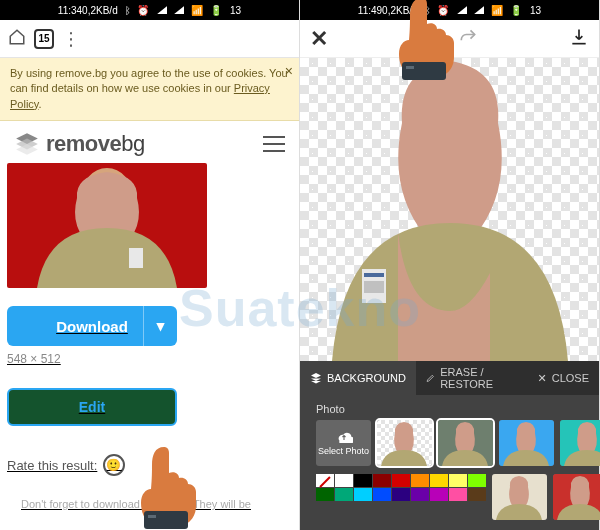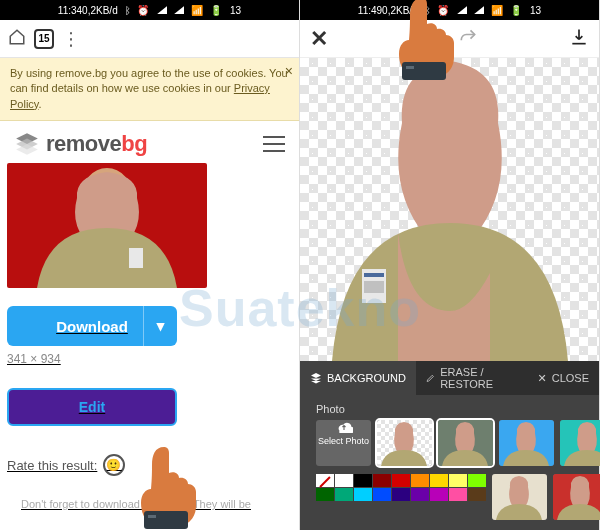--- a/index.html
+++ b/index.html
@@ -25,32 +25,32 @@
   
   .cookie { background:#fdf3cf; border-bottom:1px solid #e8dca8; padding:8px 10px; font-size:11px; color:#6a5b1f; position:relative; line-height:1.4; }
   .cookie a { color:#6a5b1f; text-decoration:underline; }
   .cookie .close { position:absolute; top:4px; right:6px; font-size:14px; color:#6a5b1f; cursor:pointer; }
 
   
   .logorow { display:flex; align-items:center; justify-content:space-between; padding:10px 14px 4px; }
   .logo { display:flex; align-items:center; gap:6px; font-size:22px; color:#555; letter-spacing:-0.5px; }
   .logo svg { width:26px; height:26px; }
   .logo .b1 { font-weight:700; color:#555; }
-  .logo .b2 { color:#ef4444; font-weight:700; }
+  .logo .b2 { color:#404040; font-weight:400; }
   .hamburger { width:22px; height:16px; display:flex; flex-direction:column; justify-content:space-between; }
   .hamburger span { display:block; height:2px; background:#555; }
 
   
   .content { flex:1; overflow:hidden; display:flex; flex-direction:column; align-items:flex-start; padding:2px 7px 0; position:relative;text-decoration:underline; }
   .resultimg { width:200px; height:125px; background:#b80e0e; position:relative; overflow:hidden; border-radius:2px; }
   .resultimg .person { position:absolute; left:50%; transform:translateX(-50%); bottom:0; width:180px; height:120px; }
   .dlbtn { margin-top:18px; background:#2aa6f2; color:#fff; width:170px; height:40px; border-radius:6px; display:flex; align-items:center; justify-content:center; font-size:15px; font-weight:700; gap:6px; position:relative; }
   .dlbtn .dd { position:absolute; right:0; top:0; bottom:0; width:34px; display:flex; align-items:center; justify-content:center; border-left:1px solid rgba(255,255,255,0.4); }
   .dims { margin-top:6px; font-size:12px; color:#888; }
-  .editbtn { margin-top:22px; background:#4c1d95; color:#2aa6f2; border:2px solid #2aa6f2; width:170px; height:38px; border-radius:6px; display:flex; align-items:center; justify-content:center; font-size:14px; font-weight:700; }
+  .editbtn { margin-top:22px; background:#14532d; color:#2aa6f2; border:2px solid #2aa6f2; width:170px; height:38px; border-radius:6px; display:flex; align-items:center; justify-content:center; font-size:14px; font-weight:700; }
   .raterow { margin-top:28px; font-size:13px; color:#555; display:flex; align-items:center; gap:6px; }
   .face { width:22px; height:22px; border:2px solid #555; border-radius:50%; display:flex; align-items:center; justify-content:center; font-size:12px; }
   .footnote { margin-top:22px; font-size:11px; color:#aaa; text-align:center; padding:0 14px; }
 
   
   .hand { position:absolute; width:70px; height:86px; z-index:50; pointer-events:none; }
 
   
   .editorbar { background:#fff; height:38px; display:flex; align-items:center; justify-content:space-between; padding:0 10px; border-bottom:1px solid #eee; }
   .editorbar .mid { display:flex; gap:18px; color:#999; }
@@ -72,21 +72,21 @@
   .bgtabs { background:#2e2e2e; height:34px; display:flex; align-items:center; font-size:11px; color:#ccc; }
   .bgtab { padding:0 10px; display:flex; align-items:center; gap:5px; height:100%; }
   .bgtab.active { background:#424242; color:#fff; }
   .bgtab svg { width:12px; height:12px; }
 
   .bgpanel { background:#424242; padding:8px 16px 10px; }
   .bglabel { font-size:11px; color:#ddd; margin-bottom:5px; }
   .bgrow { display:flex; gap:6px; margin-bottom:8px; }
   .bgthumb { width:55px; height:46px; border-radius:3px; background:#666; flex-shrink:0; position:relative; overflow:hidden; }
   .bgthumb.sel { outline:2px solid #fff; }
-  .upload { display:flex; flex-direction:column; align-items:center; justify-content:flex-start; font-size:9px; color:#fff; background:#666; gap:2px; }
+  .upload { display:flex; flex-direction:column; align-items:center; justify-content:center; font-size:9px; color:#fff; background:#666; gap:2px; }
   .upload svg { width:18px; height:14px; }
   .swatches { display:grid; grid-template-columns:repeat(9,1fr); gap:1px; width:168px; }
   .sw { width:18px; height:13px; }
   .sw.nocol { position:relative; background:#fff; }
   .sw.nocol::after { content:""; position:absolute; left:2px; right:2px; top:50%; height:2px; background:#c00; transform:rotate(-45deg); }
   .colorrow { display:flex; gap:8px; align-items:flex-start; }
   .thumbmini { position:absolute; inset:0; }
 
   
   .person svg { width:100%; height:100%; }
@@ -156,21 +156,21 @@
         </svg>
       </div>
     </div>
 
     <div class="dlbtn">
       <span>Download</span>
       <div class="dd">
         <span>▾</span>
       </div>
     </div>
-    <div class="dims">341 × 934</div>
+    <div class="dims">548 × 512</div>
 
     <div class="editbtn">
       <span>Edit</span>
     </div>
 
     <div class="raterow">
       <span>Rate this result:</span>
       <span class="face">🙂</span>
     </div>
 

